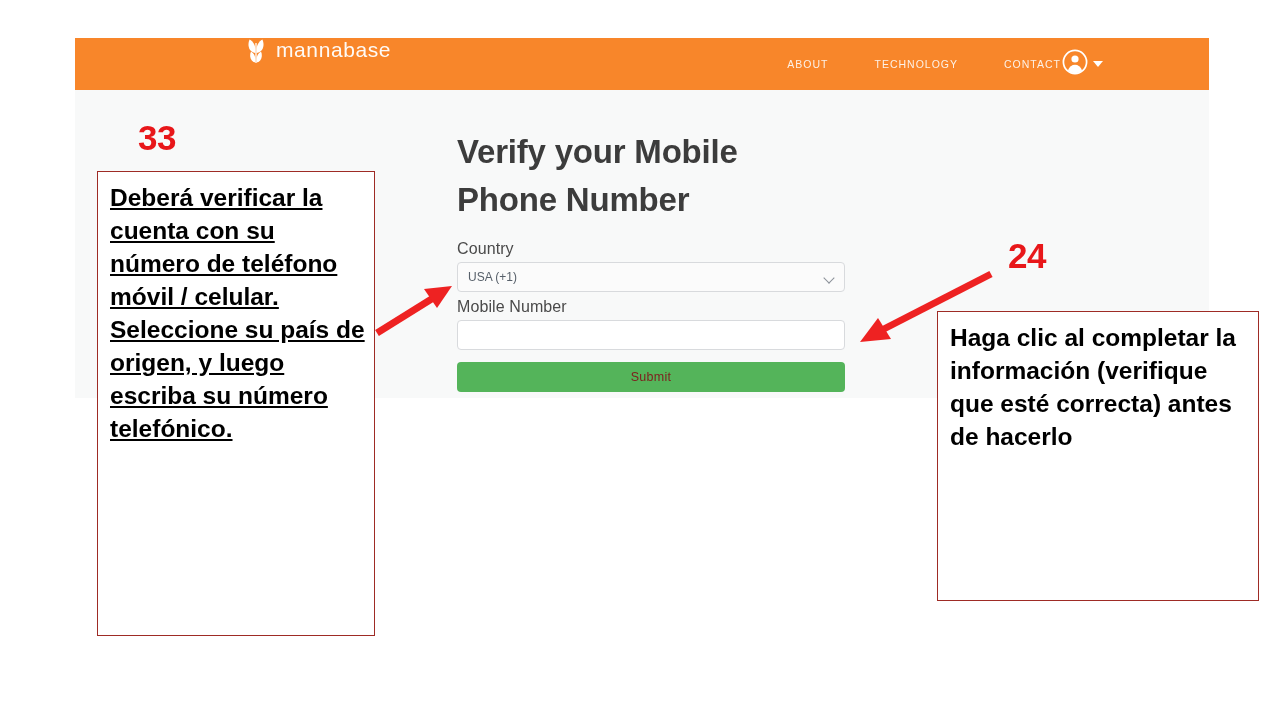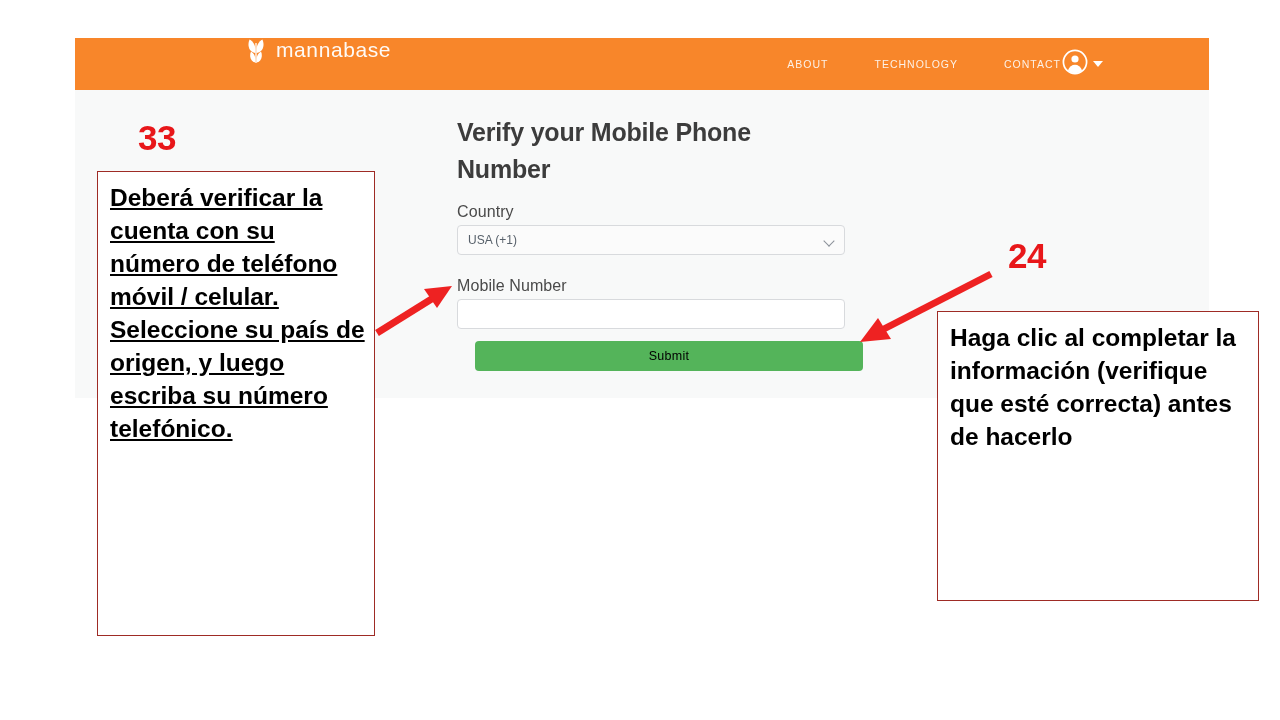--- a/index.html
+++ b/index.html
@@ -89,45 +89,45 @@
   }
 
   
   #verify-form {
     position: absolute;
     left: 382px;
     top: 72px;
     width: 390px;
   }
   #form-title {
-    font-size: 25px;
+    font-size: 33px;
     line-height: 1.46;
     font-weight: 700;
     color: #3c3c3c;
-    margin: 4px 0 16px 0;
+    margin: 18px 0 16px 0;
     letter-spacing: -0.2px;
     max-width: 340px;
   }
   .field-label {
     font-size: 16px;
     color: #4a4a4a;
     margin-bottom: 4px;
     letter-spacing: .1px;
   }
   .select-wrap {
     position: relative;
     width: 388px;
     height: 30px;
     box-sizing: border-box;
     background: #fbfbfb;
     border: 1px solid #d8dadd;
     border-radius: 4px;
     display: flex;
     align-items: center;
-    margin-bottom: 22px;
+    margin-bottom: 6px;
   }
   .select-value {
     font-size: 12px;
     color: #57606a;
     padding-left: 10px;
   }
   #chevron-down-icon {
     position: absolute;
     right: 11px;
     top: 11px;
@@ -149,26 +149,25 @@
     outline: none;
     margin-bottom: 12px;
     font-family: "Liberation Sans", sans-serif;
   }
   #submit-button {
     width: 388px;
     height: 30px;
     background: #54b45a;
     border: none;
     border-radius: 4px;
-    color: #000000;
+    color: #7f1d1d;
     font-size: 12.5px;
     letter-spacing: .3px;
     cursor: pointer;
     font-family: "Liberation Sans", sans-serif;
-    margin-left: 18px;
   }
 
   
   .step-number {
     position: absolute;
     color: #e8171a;
     font-weight: 700;
     font-size: 35px;
     font-family: "Liberation Sans", sans-serif;
     letter-spacing: -0.5px;

